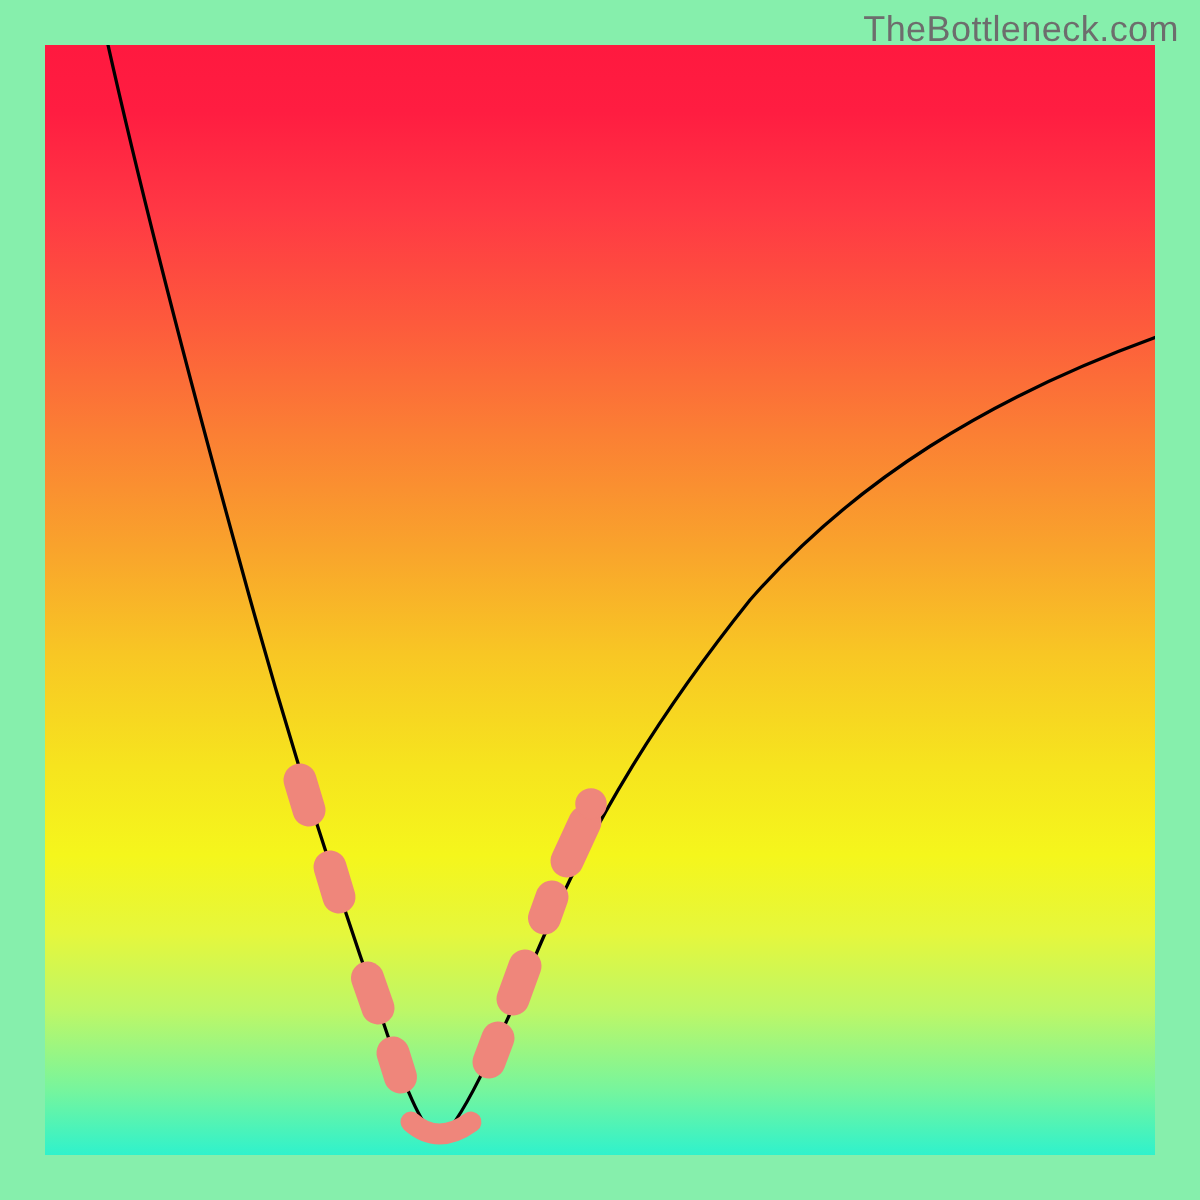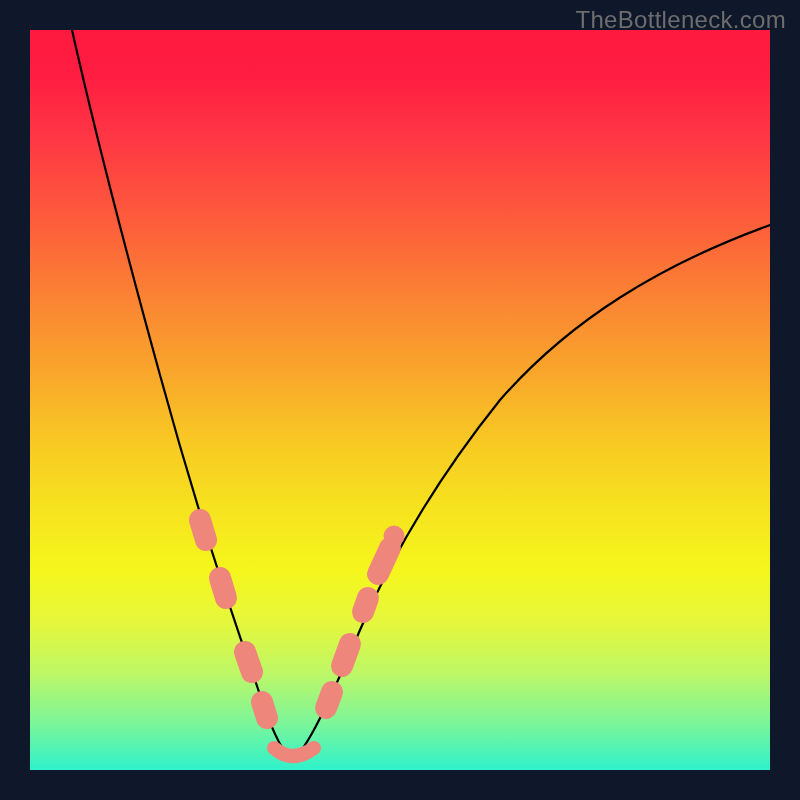--- a/index.html
+++ b/index.html
@@ -8,21 +8,21 @@
     width: 800px;
     height: 800px;
     background: #000000;
     overflow: hidden;
     font-family: Arial, Helvetica, sans-serif;
   }
   .stage {
     position: relative;
     width: 800px;
     height: 800px;
-    background: #0f172a;
+    background: #86efac;
   }
   .watermark {
     position: absolute;
     top: 6px;
     right: 14px;
     color: #6d6d6d;
     font-size: 24px;
     font-weight: 400;
     letter-spacing: 0.3px;
     z-index: 50;

